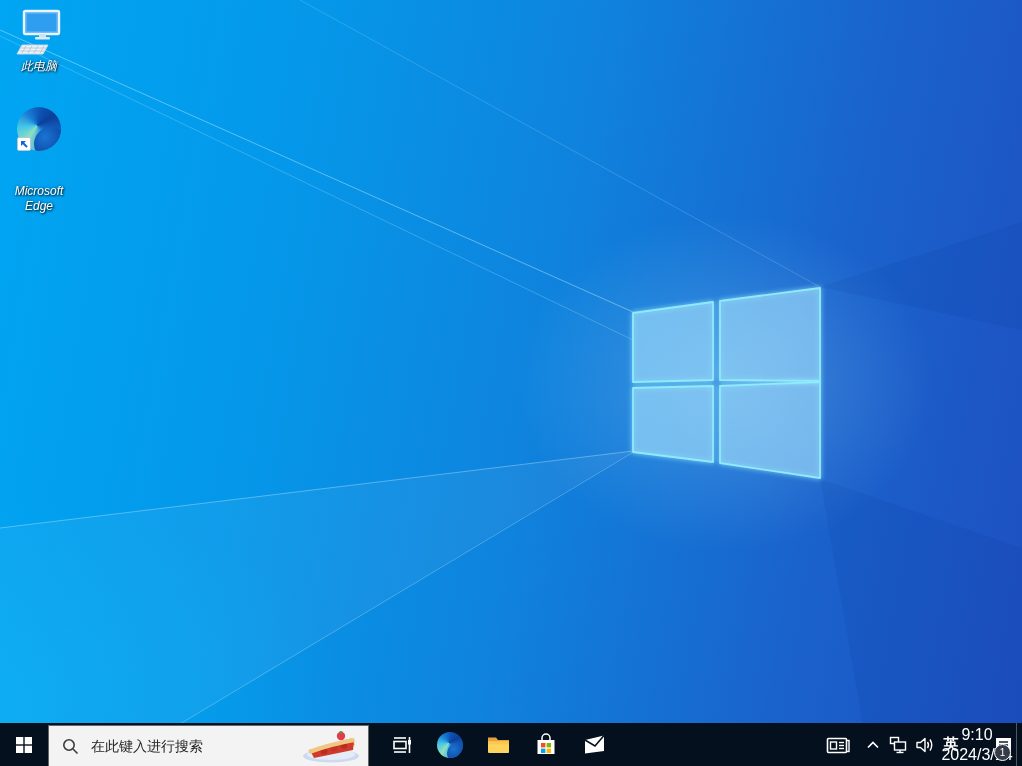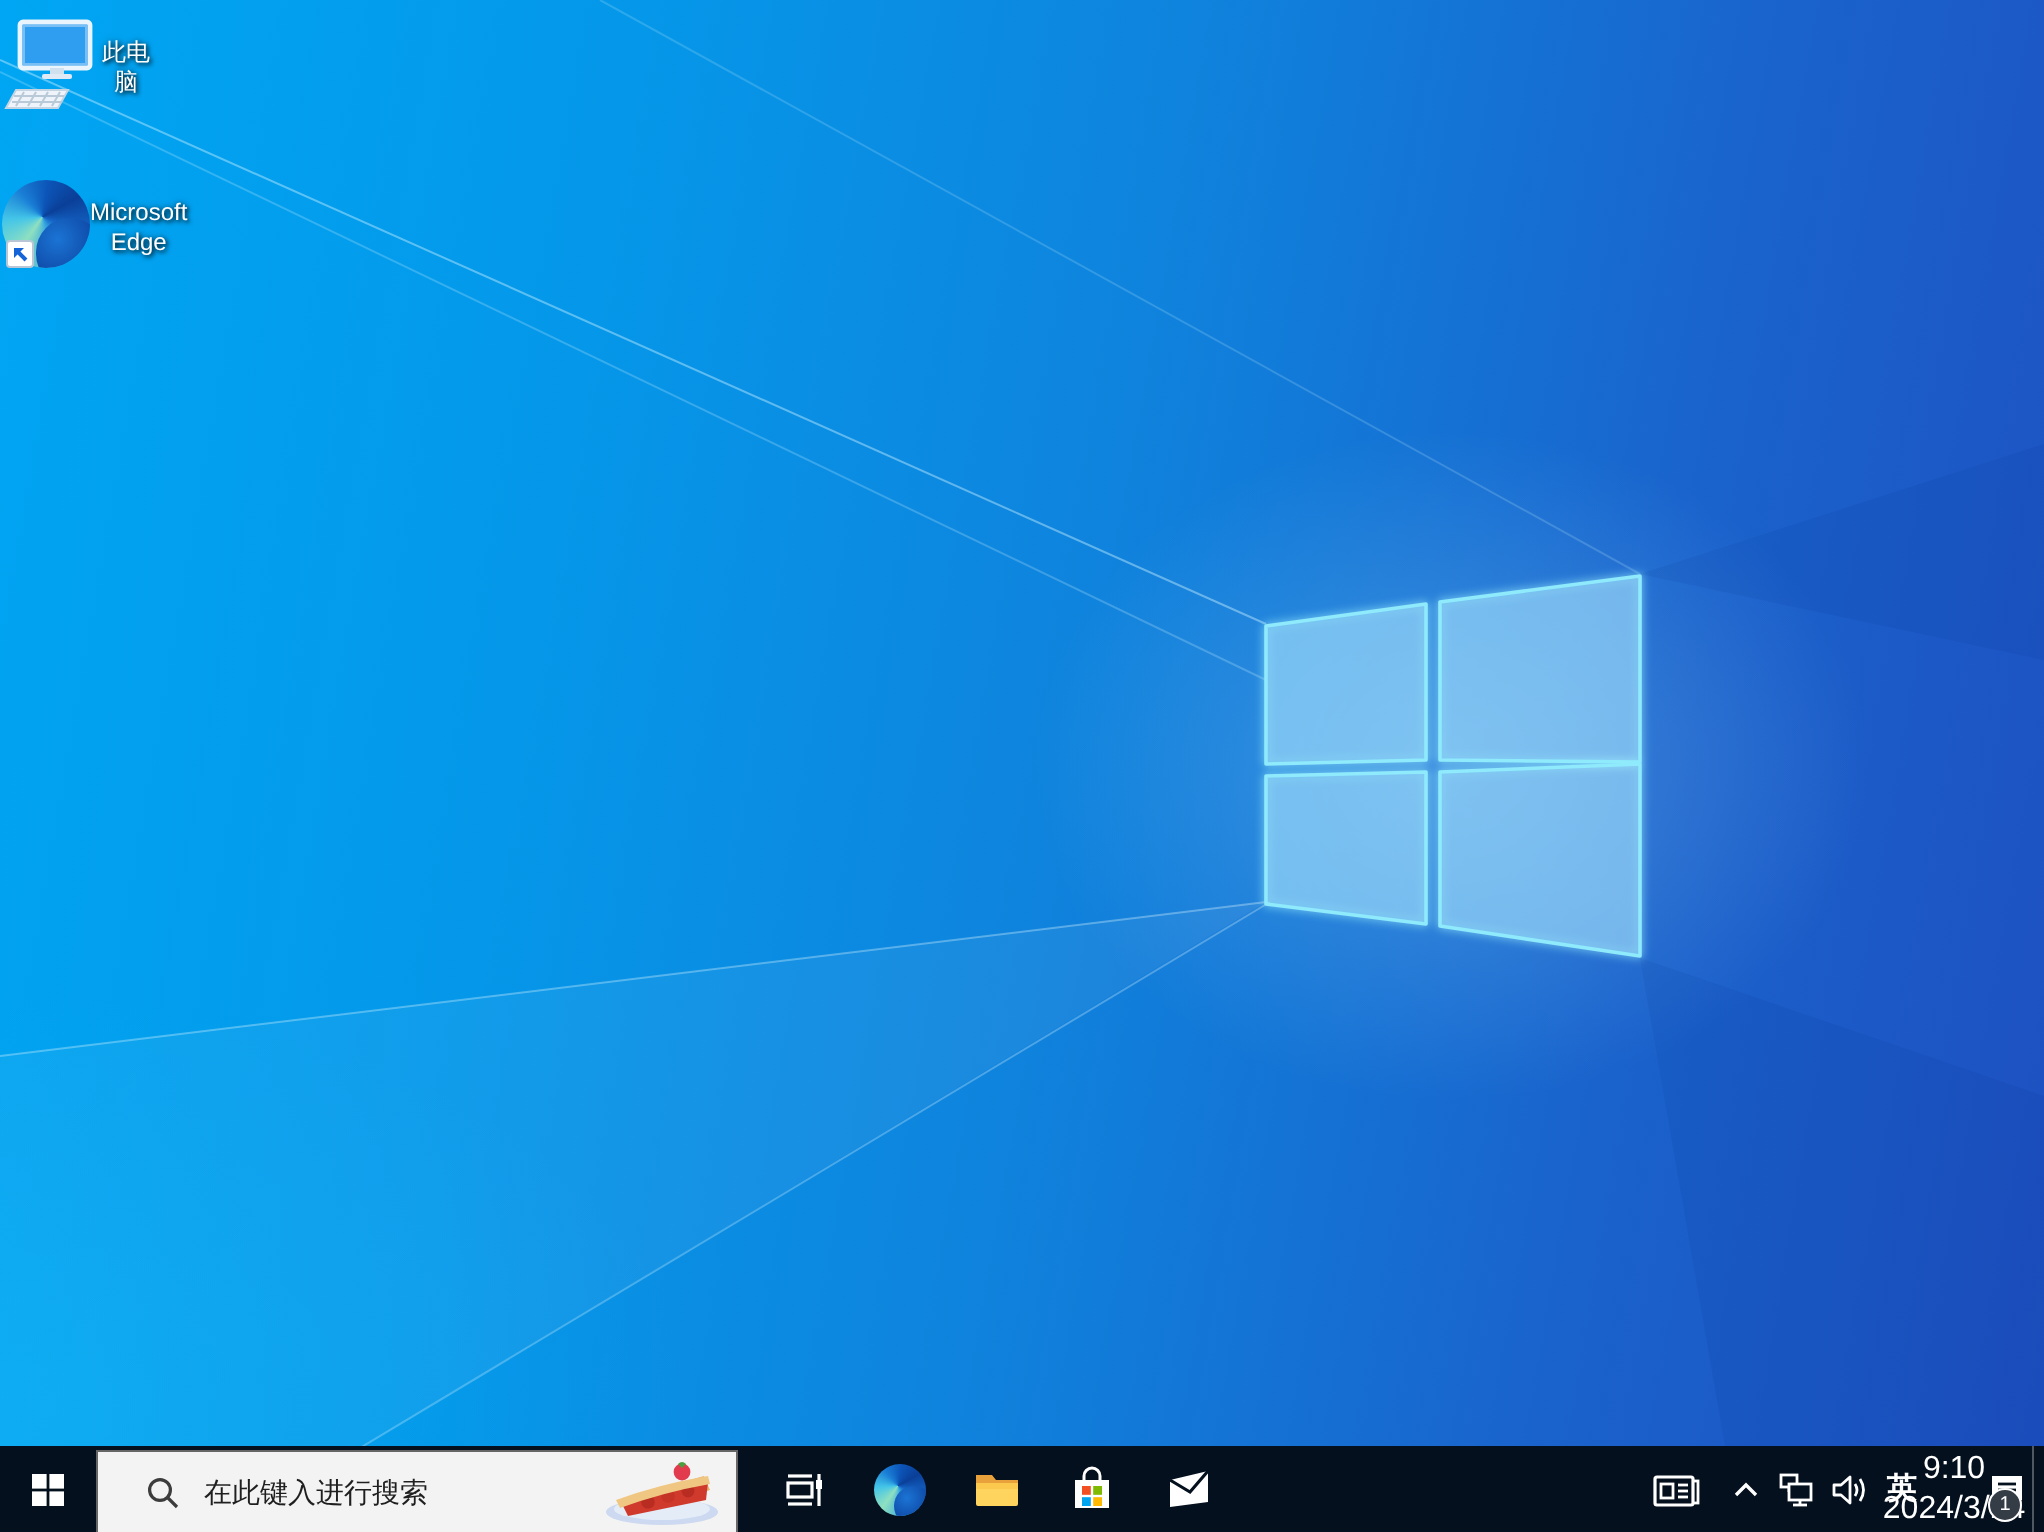--- a/index.html
+++ b/index.html
@@ -7,43 +7,43 @@
   .desktop{position:relative;width:1022px;height:766px;overflow:hidden;
     background:linear-gradient(100deg,#00a6f3 0%,#0597e9 28%,#0f83dd 52%,#1a62cc 78%,#1e4fc0 100%);}
   .desktop::after{content:"";position:absolute;inset:0;
     background:radial-gradient(ellipse 300px 240px at 71% 50%,rgba(170,230,255,.28),rgba(170,230,255,0) 70%),
                radial-gradient(ellipse 500px 300px at 0% 92%,rgba(0,195,255,.25),rgba(0,195,255,0) 70%);
     pointer-events:none;}
   .wallpaper-svg{position:absolute;inset:0;z-index:1;}
 
   
   .icon-col{position:absolute;left:0;top:8;z-index:3;width:78px;display:flex;flex-direction:column;align-items:center;}
-  .desktop-icon{width:76px;display:flex;flex-direction:row;align-items:center;cursor:default;}
+  .desktop-icon{width:76px;display:flex;flex-direction:column;align-items:center;cursor:default;font-style:italic;}
   .desktop-icon .glyph{width:48px;height:48px;display:flex;align-items:center;justify-content:center;}
   .desktop-icon .label{margin-top:3px;font-size:12px;line-height:1.2;color:#fff;text-align:center;
     text-shadow:1px 1px 2px rgba(0,0,0,.8),0 0 3px rgba(0,0,0,.5);}
   #dicon-this-pc{margin-top:8px;}
   #dicon-recycle{margin-top:28px;}
-  #dicon-edge{margin-top:32px;}
+  #dicon-edge{margin-top:32px;gap:28px;}
 
   .edge-ball{position:relative;width:44px;height:44px;border-radius:50%;overflow:hidden;
     background:conic-gradient(from 215deg at 46% 42%,#8fe0c0,#43c5e8,#1a7fd6,#0c55b8,#0a3f98,#1566c8,#35a8e0,#8fe0c0);}
   .edge-ball::after{content:"";position:absolute;right:-16%;bottom:-22%;width:78%;height:78%;border-radius:50%;
     background:radial-gradient(circle at 32% 30%,#1b74d4,#0b3f9c 70%);}
   .edge-ball.small{width:26px;height:26px;}
   .shortcut-badge{position:absolute;left:2px;bottom:2px;width:12px;height:12px;background:#fff;
     border:1px solid #b9c6d6;border-radius:2px;display:flex;align-items:center;justify-content:center;z-index:2;}
 
   
   .taskbar{position:absolute;left:0;bottom:0;width:1022px;height:43px;background:#04101d;z-index:5;
     display:flex;align-items:center;}
   .tb-btn{height:43px;display:flex;align-items:center;justify-content:center;flex:0 0 auto;}
   .start-btn{width:48px;}
   .search-box{width:321px;height:41px;align-self:flex-end;box-sizing:border-box;background:#f3f3f3;
-    border:1px solid #666;border-bottom:none;display:flex;align-items:center;padding-left:24px;}
+    border:1px solid #666;border-bottom:none;display:flex;align-items:center;padding-left:13px;}
   .search-box input{flex:1;min-width:0;border:none;outline:none;background:transparent;font-size:14px;
     color:#1f1f1f;margin-left:10px;font-family:"Liberation Sans",sans-serif;}
   .search-box input::placeholder{color:#1f1f1f;opacity:1;}
   .search-pie{width:76px;height:39px;margin-left:auto;display:flex;align-items:center;justify-content:center;}
   .app-btns{display:flex;margin-left:9px;}
   .app-btns .tb-btn{width:48px;}
   .tray{margin-left:auto;display:flex;align-items:center;height:43px;color:#fff;}
   .tray .tb-btn{width:26px;}
   .tray .news-btn{width:44px;}
   .ime-btn{width:30px;font-size:15px;font-weight:bold;color:#fff;}

